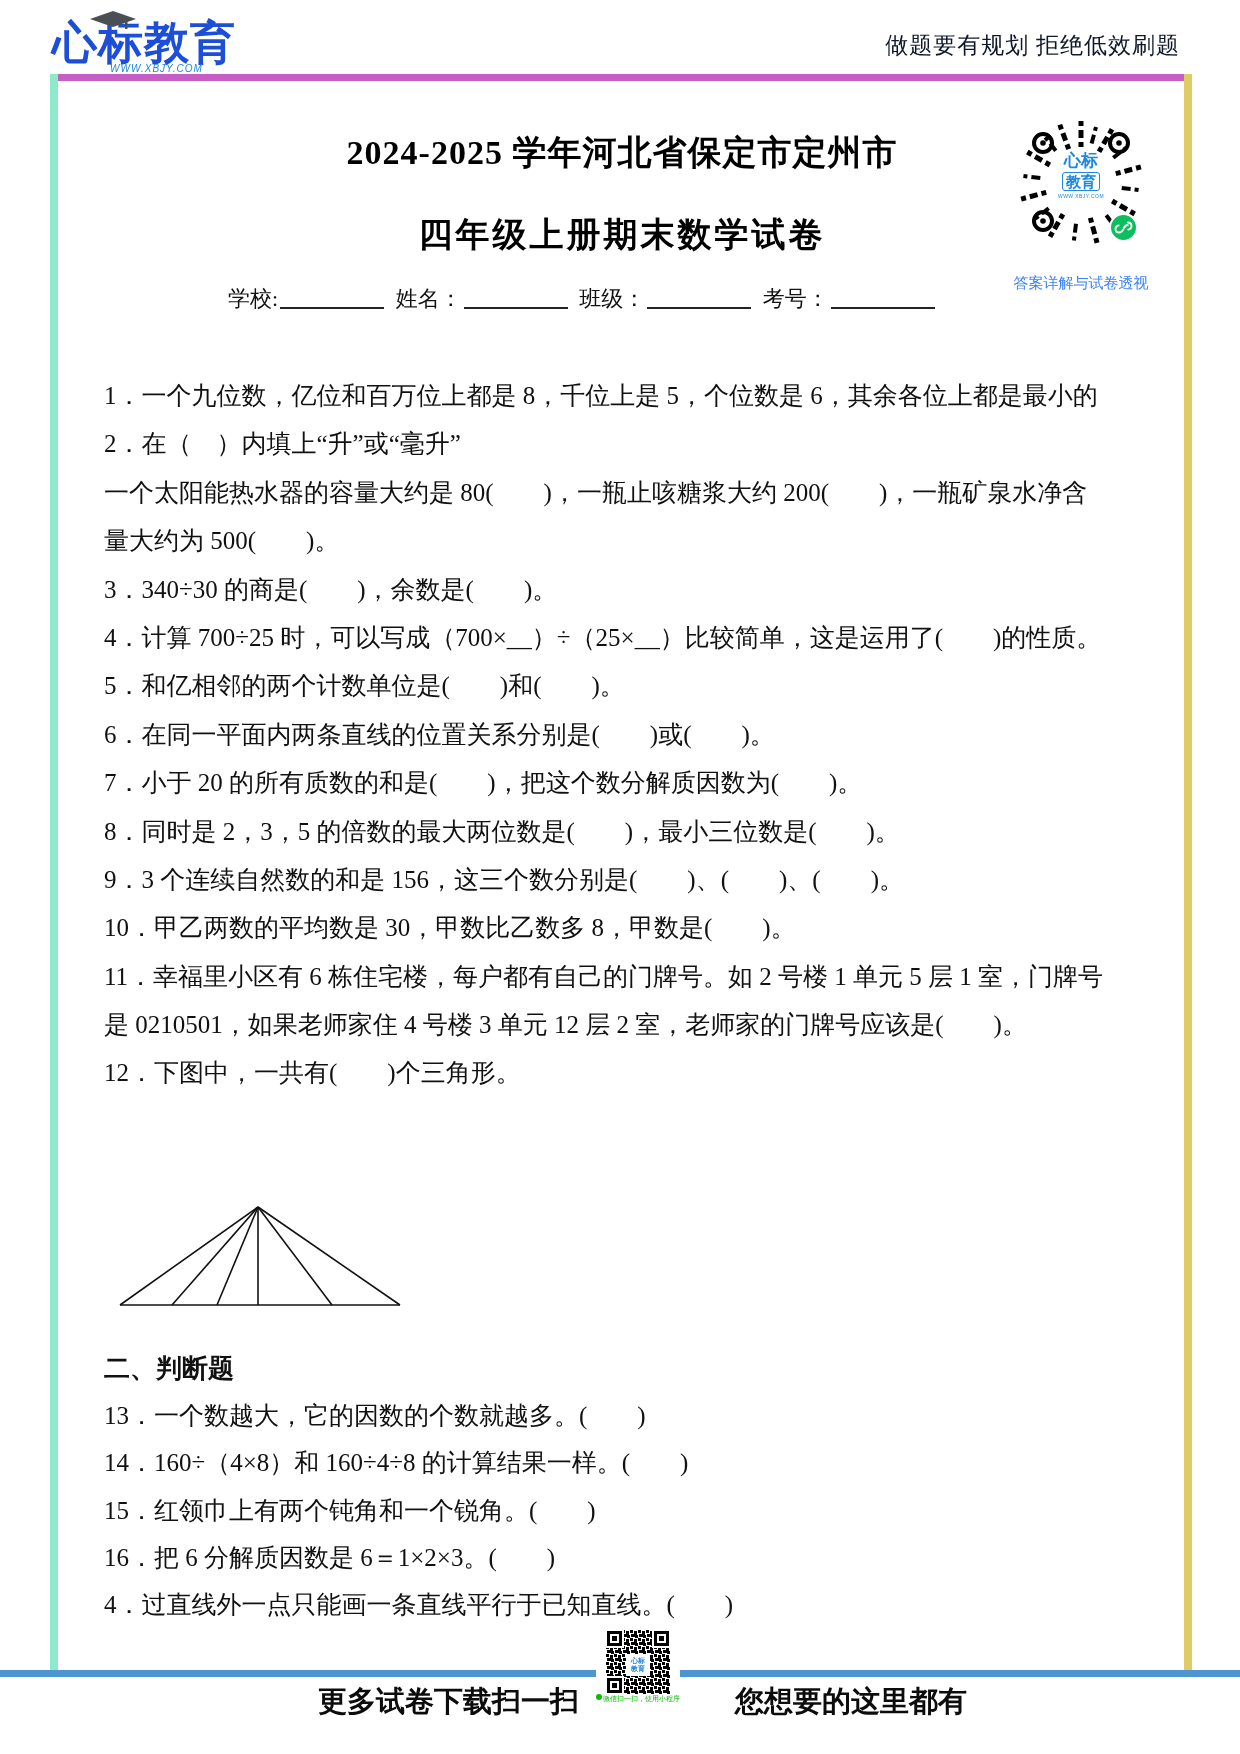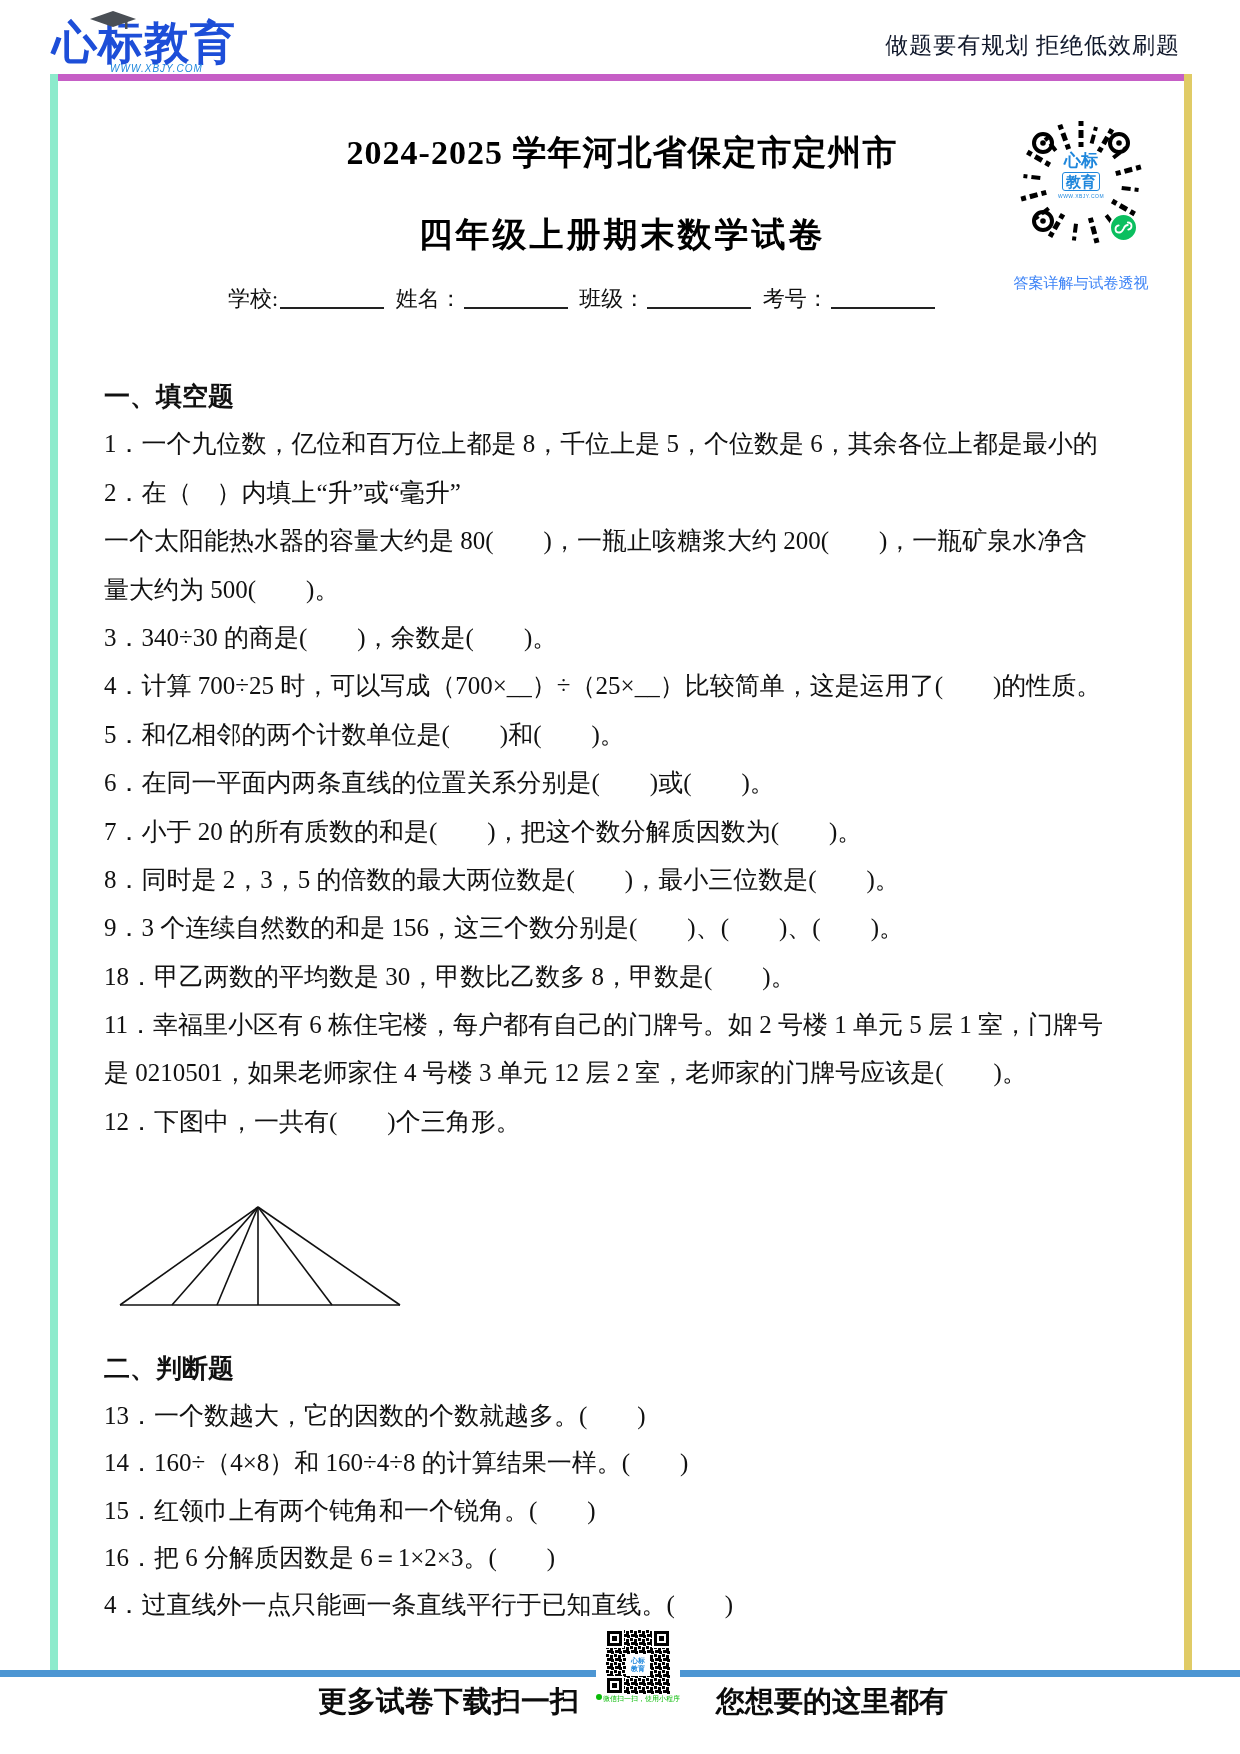--- a/index.html
+++ b/index.html
@@ -74,21 +74,21 @@
 
   
   .figure{left:116px;top:1196px;}
 
   
   .footer-text{
     top:1682px;font-family:"Liberation Sans","DejaVu Sans",sans-serif;
     font-weight:600;font-size:29px;color:#0c0c0c;white-space:nowrap;
   }
   .footer-left{left:318px;}
-  .footer-right{left:716px;}
+  .footer-right{left:735px;}
   .footer-qr{
     left:596px;top:1628px;width:84px;height:88px;background:#fff;z-index:3;text-align:center;
   }
   .footer-qr svg{display:block;margin:2px auto 0;}
   .footer-qr-center{
     position:absolute;left:30px;top:26px;width:24px;height:22px;background:#fff;
     font-family:"Liberation Sans","DejaVu Sans",sans-serif;color:#1f87dc;
     font-size:7px;line-height:8px;font-weight:700;padding-top:3px;box-sizing:border-box;
   }
   .footer-qr-caption{
@@ -178,33 +178,32 @@
   </span>
   <span class="field">
     <span>班级：</span><span class="blank"></span>
   </span>
   <span class="field">
     <span>考号：</span><span class="blank"></span>
   </span>
 </div>
 
 <div class="abs sec sec-a">
-  <div class="q-line sec-heading">一、填空题</div>
   <div class="q-line">1．一个九位数，亿位和百万位上都是 8，千位上是 5，个位数是 6，其余各位上都是最小的</div>
   <div class="q-line">2．在（　）内填上“升”或“毫升”</div>
   <div class="q-line">一个太阳能热水器的容量大约是 80(　　)，一瓶止咳糖浆大约 200(　　)，一瓶矿泉水净含</div>
   <div class="q-line">量大约为 500(　　)。</div>
   <div class="q-line">3．340÷30 的商是(　　)，余数是(　　)。</div>
   <div class="q-line">4．计算 700÷25 时，可以写成（700×__）÷（25×__）比较简单，这是运用了(　　)的性质。</div>
   <div class="q-line">5．和亿相邻的两个计数单位是(　　)和(　　)。</div>
   <div class="q-line">6．在同一平面内两条直线的位置关系分别是(　　)或(　　)。</div>
   <div class="q-line">7．小于 20 的所有质数的和是(　　)，把这个数分解质因数为(　　)。</div>
   <div class="q-line">8．同时是 2，3，5 的倍数的最大两位数是(　　)，最小三位数是(　　)。</div>
   <div class="q-line">9．3 个连续自然数的和是 156，这三个数分别是(　　)、(　　)、(　　)。</div>
-  <div class="q-line">18．甲乙两数的平均数是 30，甲数比乙数多 8，甲数是(　　)。</div>
+  <div class="q-line">10．甲乙两数的平均数是 30，甲数比乙数多 8，甲数是(　　)。</div>
   <div class="q-line">11．幸福里小区有 6 栋住宅楼，每户都有自己的门牌号。如 2 号楼 1 单元 5 层 1 室，门牌号</div>
   <div class="q-line">是 0210501，如果老师家住 4 号楼 3 单元 12 层 2 室，老师家的门牌号应该是(　　)。</div>
   <div class="q-line">12．下图中，一共有(　　)个三角形。</div>
 </div>
 
 <svg class="abs figure" width="290" height="116" viewBox="0 0 290 116">
   <g stroke="#111" stroke-width="1.6" fill="none">
     <line x1="4" y1="109" x2="284" y2="109"></line>
     <line x1="142" y1="11" x2="4" y2="109"></line>
     <line x1="142" y1="11" x2="56" y2="109"></line>

